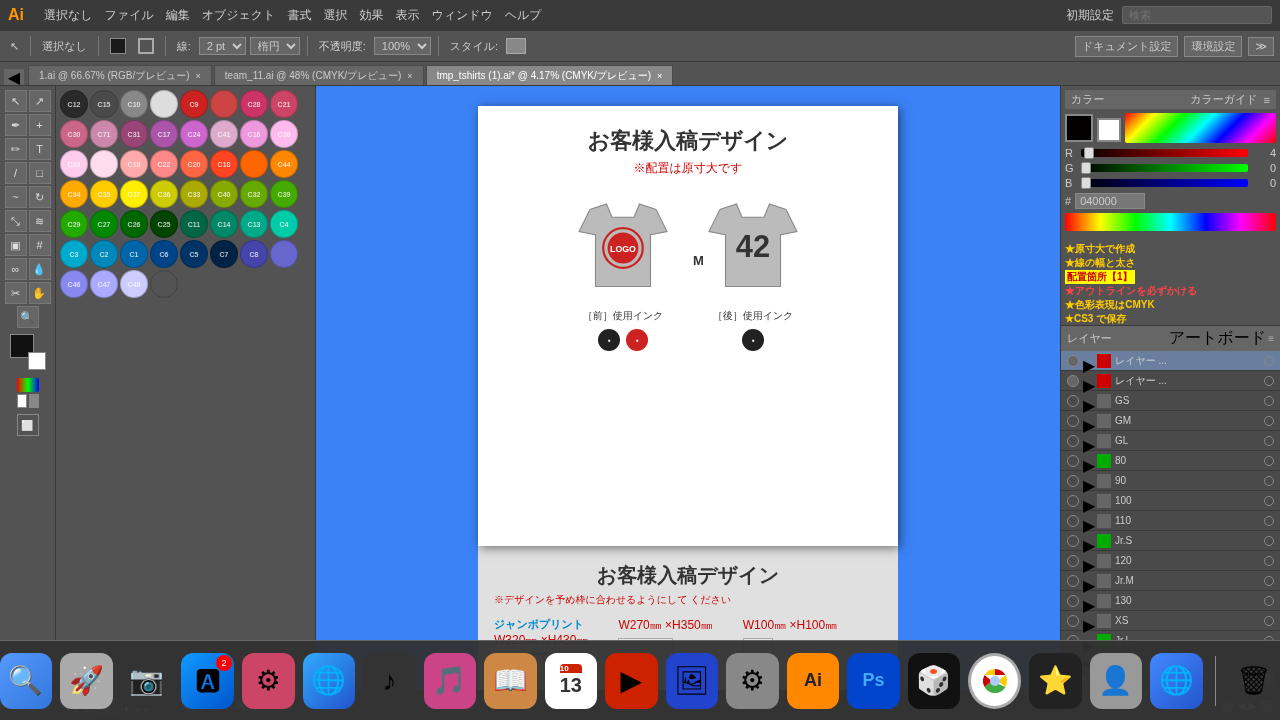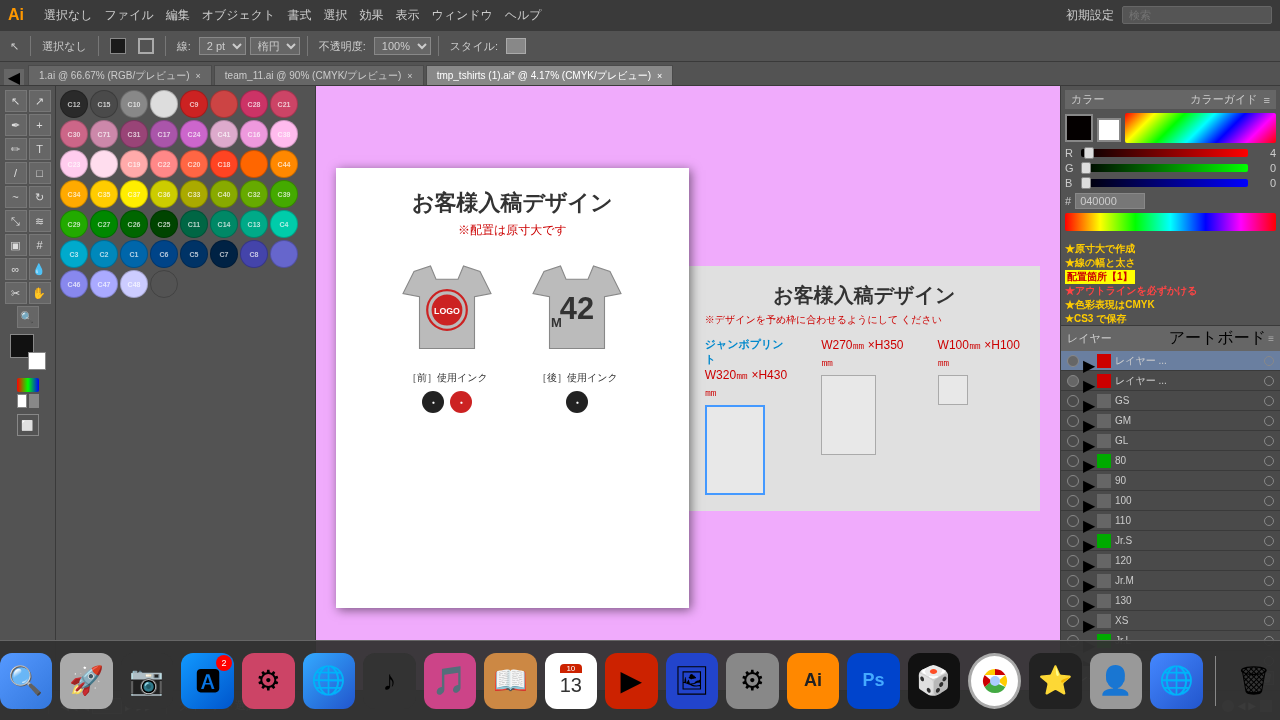--- a/index.html
+++ b/index.html
@@ -64,22 +64,22 @@
     }
     .palette-grid { display: flex; flex-wrap: wrap; gap: 2px; }
     .swatch {
       width: 28px; height: 28px; border-radius: 50%; cursor: pointer;
       border: 1px solid rgba(0,0,0,0.2); display: flex; align-items: center; justify-content: center;
       font-size: 7px; color: rgba(255,255,255,0.7); font-weight: bold;
     }
 
     
     #canvas-area {
-      flex: 1; background: #f0abfc; overflow: auto; position: relative;
-      display: flex; flex-direction: row; align-items: center; padding: 20px;
+      flex: 1; background: #3b82f6; overflow: auto; position: relative;
+      display: flex; flex-direction: column; align-items: center; padding: 20px;
     }
     #artboard-container {
       background: white; box-shadow: 2px 2px 10px rgba(0,0,0,0.5);
       width: 420px; min-height: 440px; padding: 20px; position: relative;
     }
     .design-title { text-align: center; font-size: 22px; font-weight: bold; color: #333; margin-bottom: 4px; }
     .design-subtitle { text-align: center; font-size: 12px; color: #cc0000; margin-bottom: 16px; }
     .tshirt-row { display: flex; gap: 20px; justify-content: center; align-items: flex-start; }
     .tshirt-item { display: flex; flex-direction: column; align-items: center; }
     .tshirt-label { font-size: 10px; color: #333; margin-top: 6px; margin-bottom: 4px; }
@@ -203,30 +203,35 @@
     <option>楕円</option>
   </select>
   <div class="toolbar-sep"></div>
   <span class="toolbar-item">不透明度:</span>
   <select class="toolbar-select">
     <option>100%</option>
   </select>
   <div class="toolbar-sep"></div>
   <span class="toolbar-item">スタイル:</span>
   <div class="toolbar-item" style="width:20px;height:16px;background:#888;border:1px solid #aaa;"></div>
+  <div style="margin-left:auto; display:flex; gap:6px; align-items:center;">
+    <button class="toolbar-item" style="background:#666;border:1px solid #888;color:#ccc;padding:2px 6px;cursor:pointer;font-size:11px;">ドキュメント設定</button>
+    <button class="toolbar-item" style="background:#666;border:1px solid #888;color:#ccc;padding:2px 6px;cursor:pointer;font-size:11px;">環境設定</button>
+    <button class="toolbar-item" style="background:#666;border:1px solid #888;color:#ccc;padding:2px 6px;cursor:pointer;font-size:11px;">≫</button>
+  </div>
 </div>
 
 <div id="tabs">
   <div style="width:20px;height:16px;background:#666;margin-right:4px;cursor:pointer;display:flex;align-items:center;justify-content:center;">◀</div>
   <div class="tab">
     <span>1.ai @ 66.67% (RGB/プレビュー)</span>
       <span class="close">×</span>
   </div>
   <div class="tab">
-    <span>team_11.ai @ 90% (CMYK/プレビュー)</span>
+    <span>team_11.ai @ 48% (CMYK/プレビュー)</span>
       <span class="close">×</span>
   </div>
   <div class="tab active">
     <span>tmp_tshirts (1).ai* @ 4.17% (CMYK/プレビュー)</span>
       <span class="close">×</span>
   </div>
 </div>
 
 <div id="main">
 
@@ -616,21 +621,21 @@
   <div class="dock-icon" style="background:linear-gradient(135deg,#1199ff,#0055cc);border-radius:12px;">
     🅰
     <div class="dock-badge">2</div>
   </div>
   <div class="dock-icon" style="background:#cc4466;border-radius:12px;">⚙</div>
   <div class="dock-icon" style="background:linear-gradient(135deg,#33aaff,#2255cc);border-radius:12px;">🌐</div>
   <div class="dock-icon" style="background:#333;border-radius:12px;">♪</div>
   <div class="dock-icon" style="background:#cc4488;border-radius:12px;">🎵</div>
   <div class="dock-icon" style="background:#cc8844;border-radius:12px;">📖</div>
   <div class="dock-icon" style="background:#fff;border-radius:12px;color:#cc2200;">
-    <div style="font-size:10px;color:#cc2200;font-weight:normal;text-align:center;line-height:1.2;">
+    <div style="font-size:10px;color:#cc2200;font-weight:bold;line-height:1.2;">
       <div style="background:#cc2200;color:white;width:100%;font-size:8px;border-radius:4px 4px 0 0;">10</div>
       <div style="font-size:20px;color:#333;">13</div>
     </div>
   </div>
   <div class="dock-icon" style="background:#cc2200;border-radius:12px;">▶</div>
   <div class="dock-icon" style="background:#2244cc;border-radius:12px;">🖼</div>
   <div class="dock-icon" style="background:#888;border-radius:12px;">⚙</div>
   <div class="dock-icon" style="background:#ff8800;border-radius:12px;font-size:18px;font-weight:bold;color:#222;">Ai</div>
   <div class="dock-icon" style="background:#0044cc;border-radius:12px;font-size:18px;font-weight:bold;color:#4af;">Ps</div>
   <div class="dock-icon" style="background:#111;border-radius:12px;">🎲</div>

